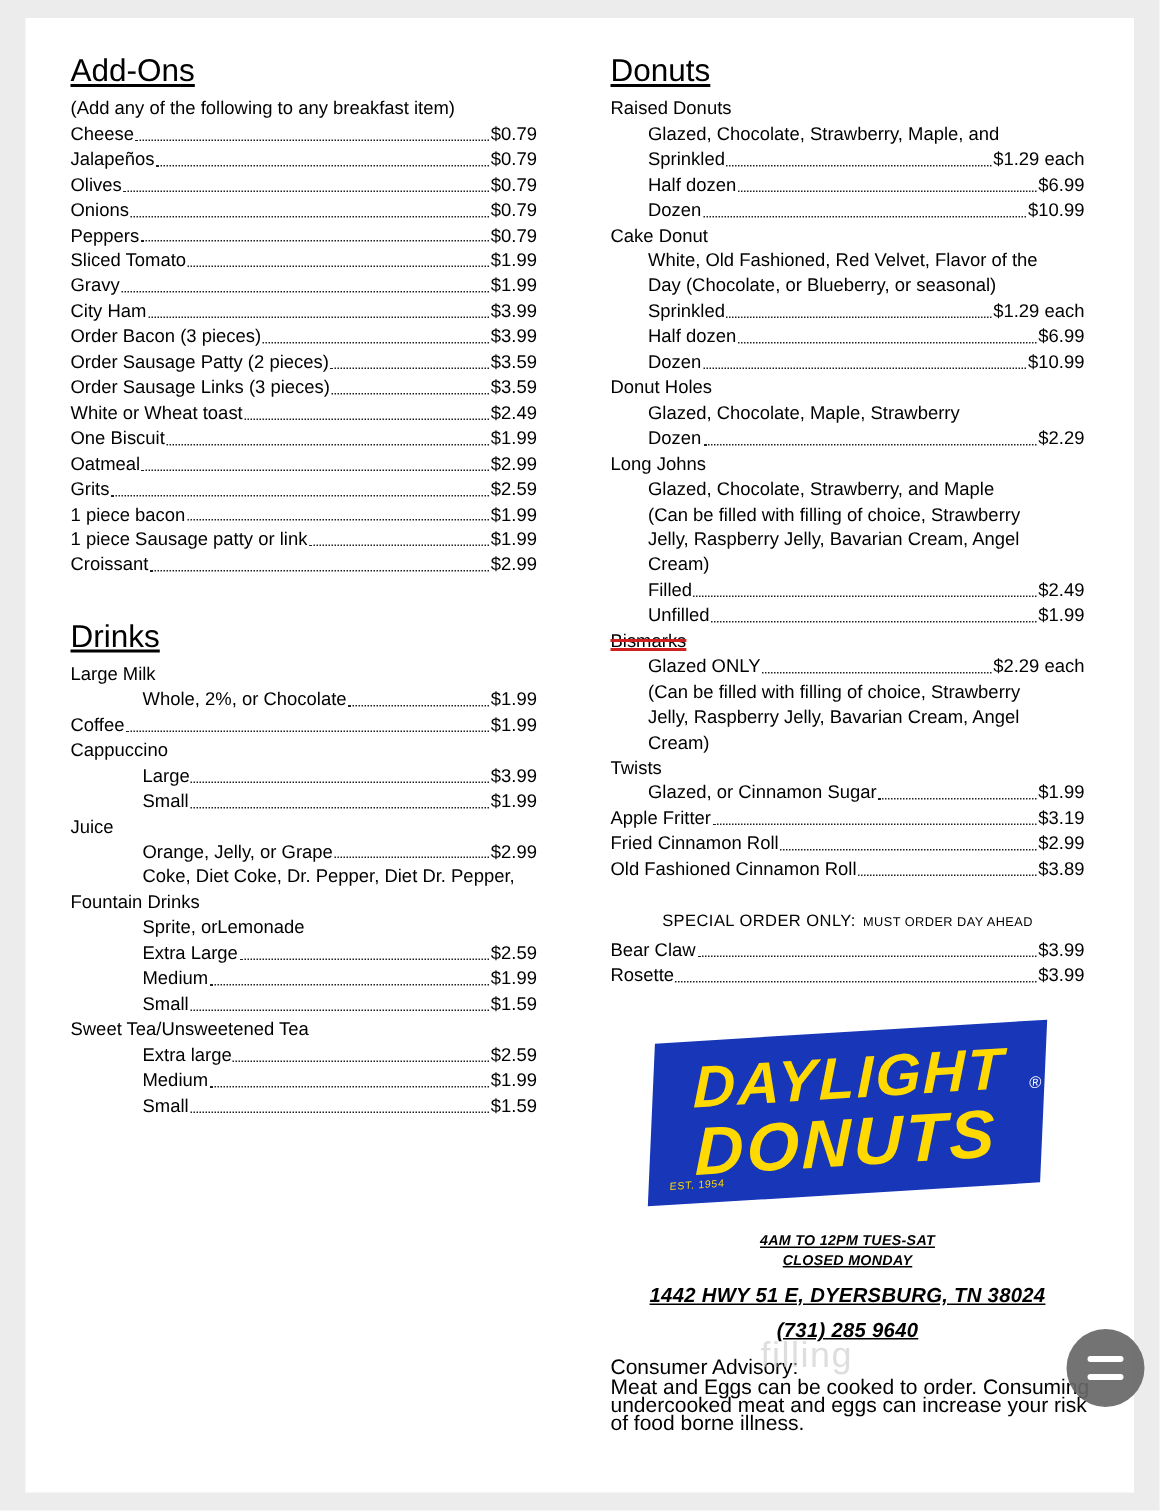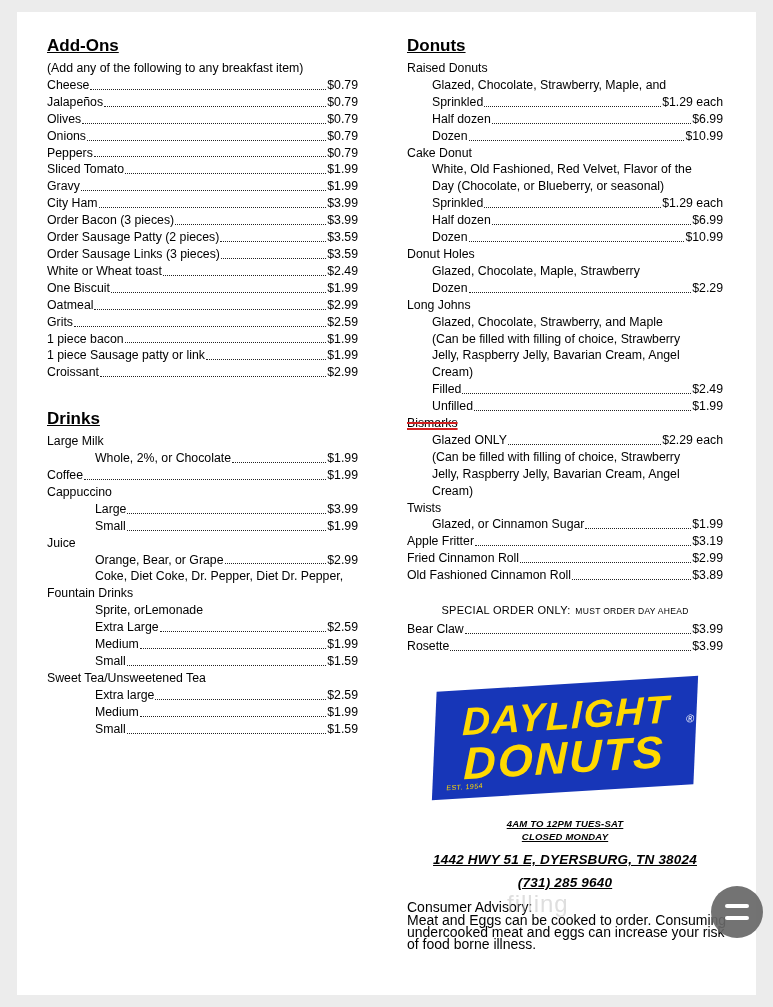--- a/index.html
+++ b/index.html
@@ -14,21 +14,21 @@
   .page {
     position:absolute; left:17px; top:12px;
     width:739px; height:983px;
     background:#ffffff;
   }
   .col { position:absolute; top:24px; }
   .col-left  { left:30px;  width:311px; }
   .col-right { left:390px; width:316px; }
 
   .heading {
-    font-size:17px; font-weight:bold;
+    font-size:21px; font-weight:normal;
     text-decoration:underline;
     margin-bottom:4px;
   }
   .note { font-size:12.3px; line-height:16.9px; }
 
   .row {
     display:flex; align-items:flex-end;
     font-size:12.3px; line-height:16.9px;
     white-space:nowrap;
   }
@@ -242,21 +242,21 @@
           </div>
           <div class="row ind1">
             <span class="lab">Small</span>
             <span class="dots"></span>
             <span class="price">$1.99</span>
           </div>
           <div class="row ind0">
             <span class="lab">Juice</span>
           </div>
           <div class="row ind1">
-            <span class="lab">Orange, Bear, or Grape</span>
+            <span class="lab">Orange, Jelly, or Grape</span>
             <span class="dots"></span>
             <span class="price">$2.99</span>
           </div>
           <div class="row ind1">
             <span class="lab">Coke, Diet Coke, Dr. Pepper, Diet Dr. Pepper,</span>
           </div>
           <div class="row ind0">
             <span class="lab">Fountain Drinks</span>
           </div>
           <div class="row ind1">

